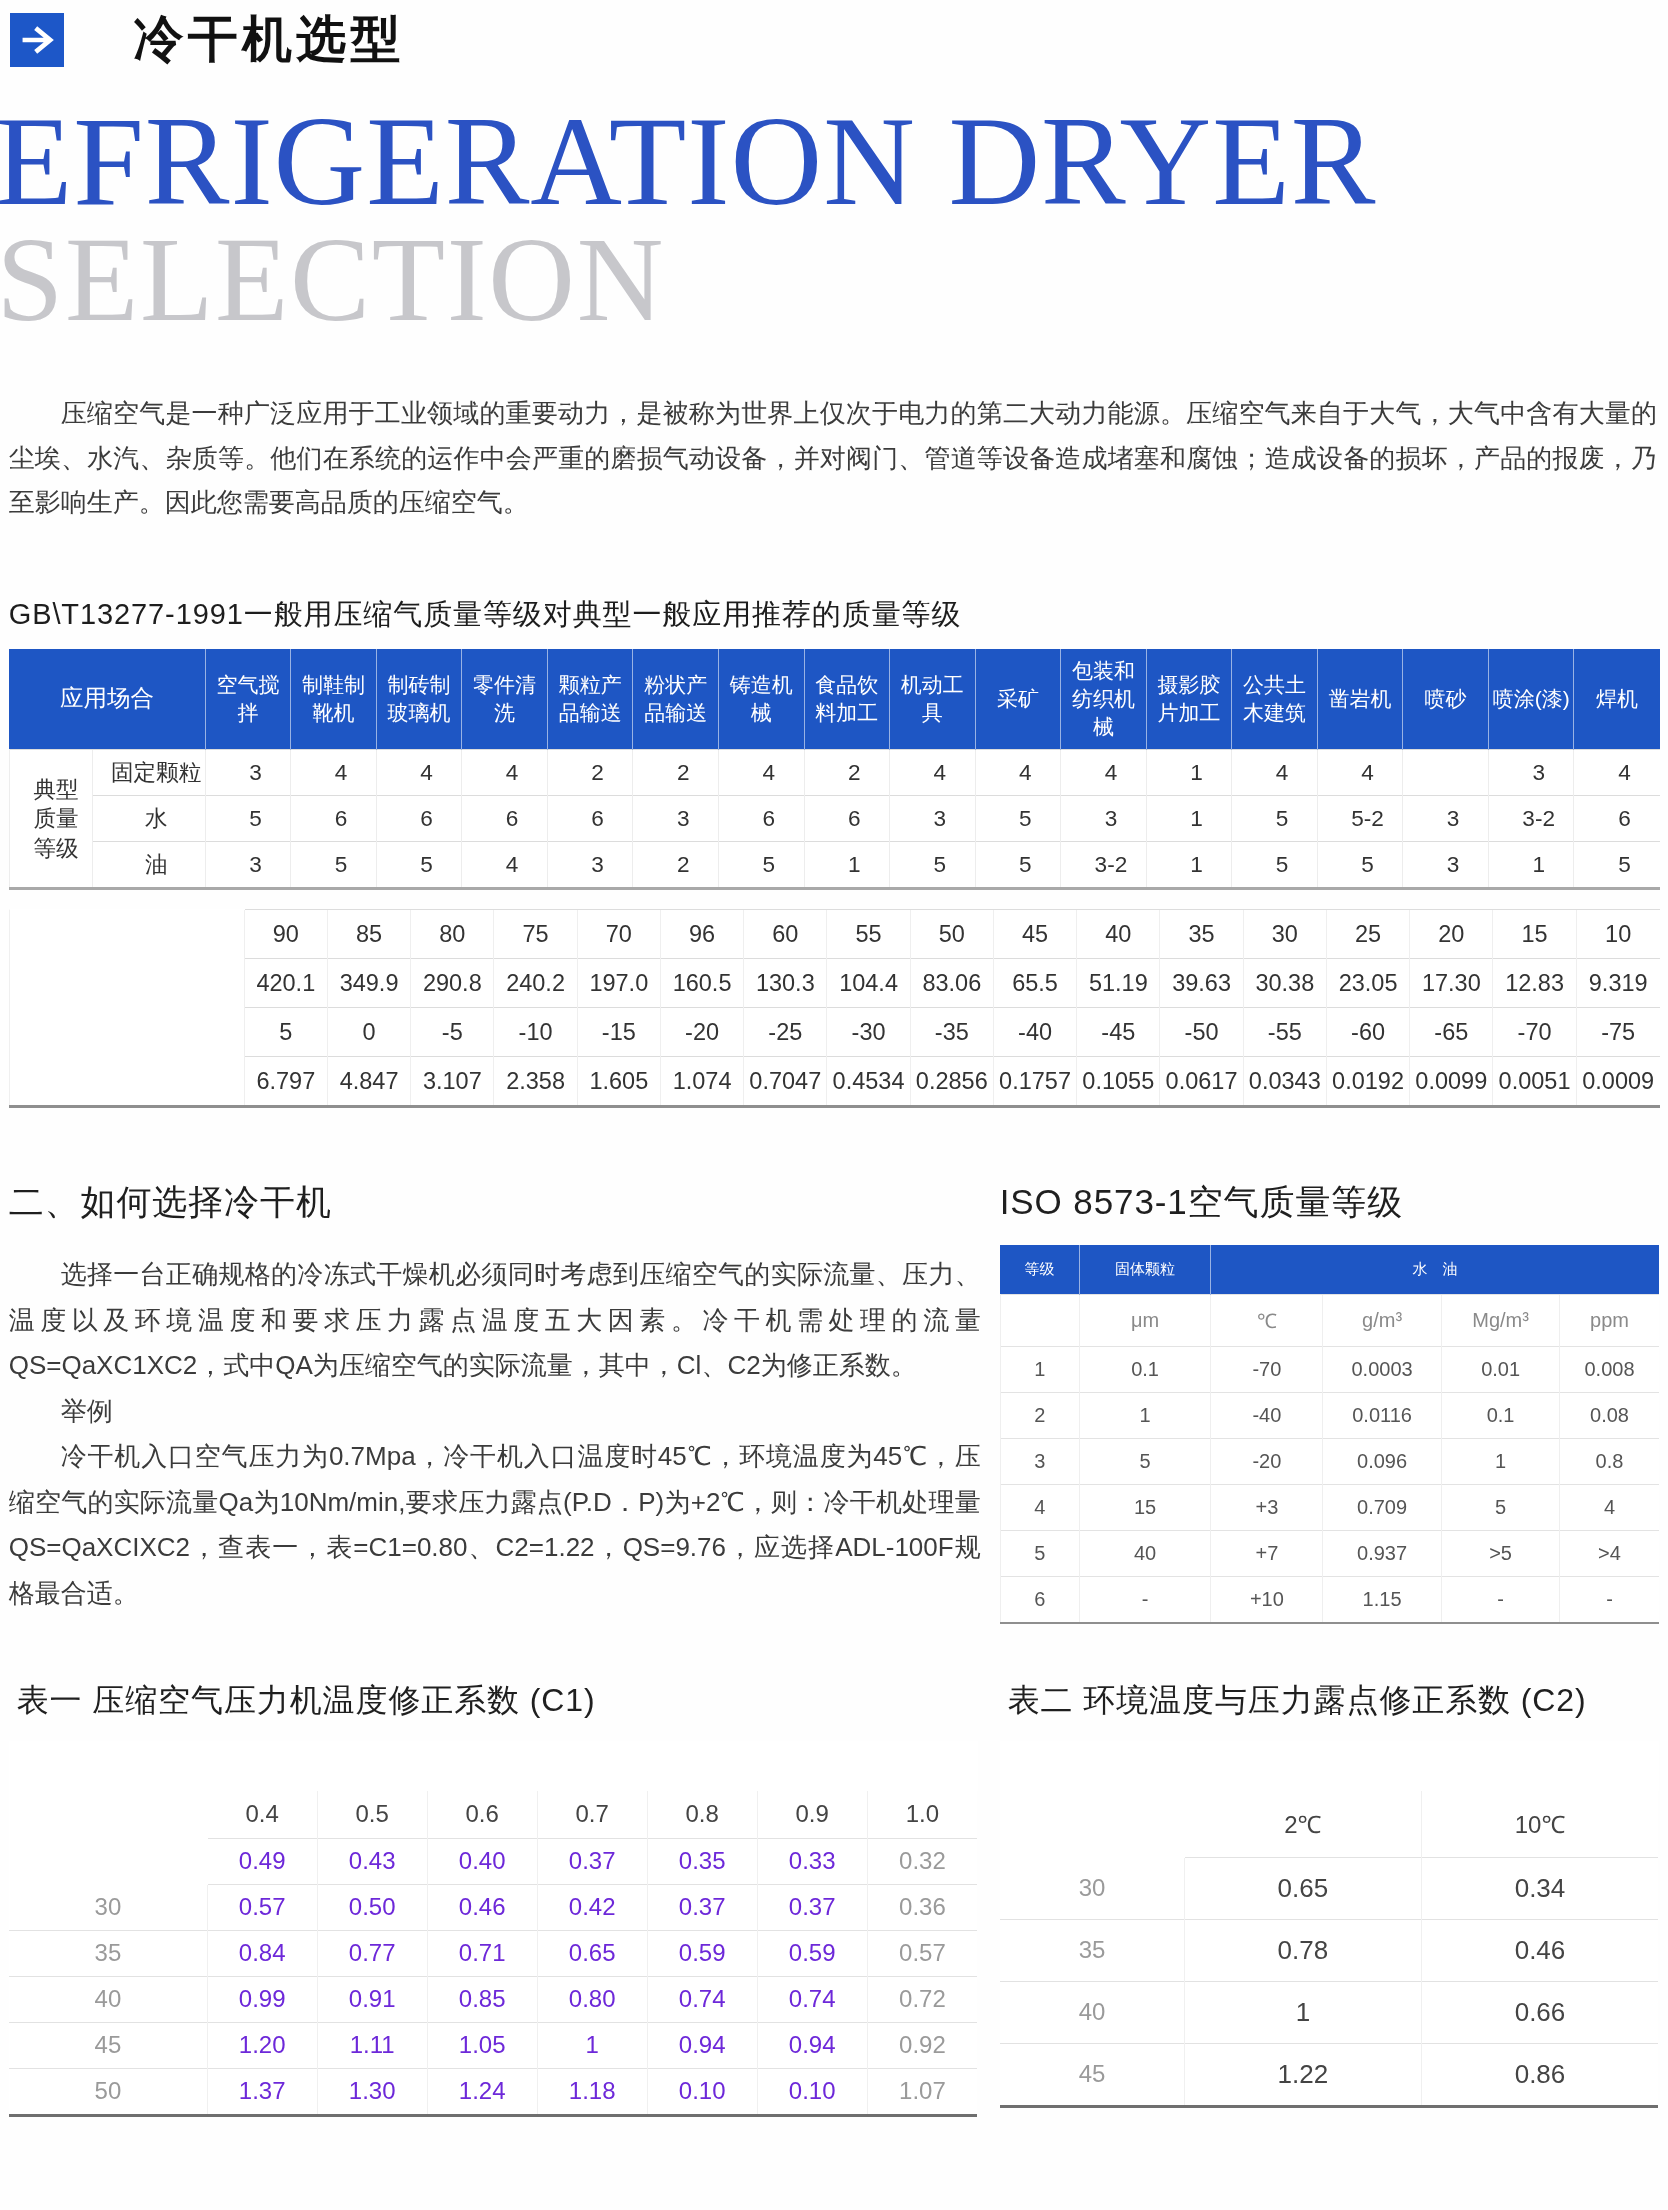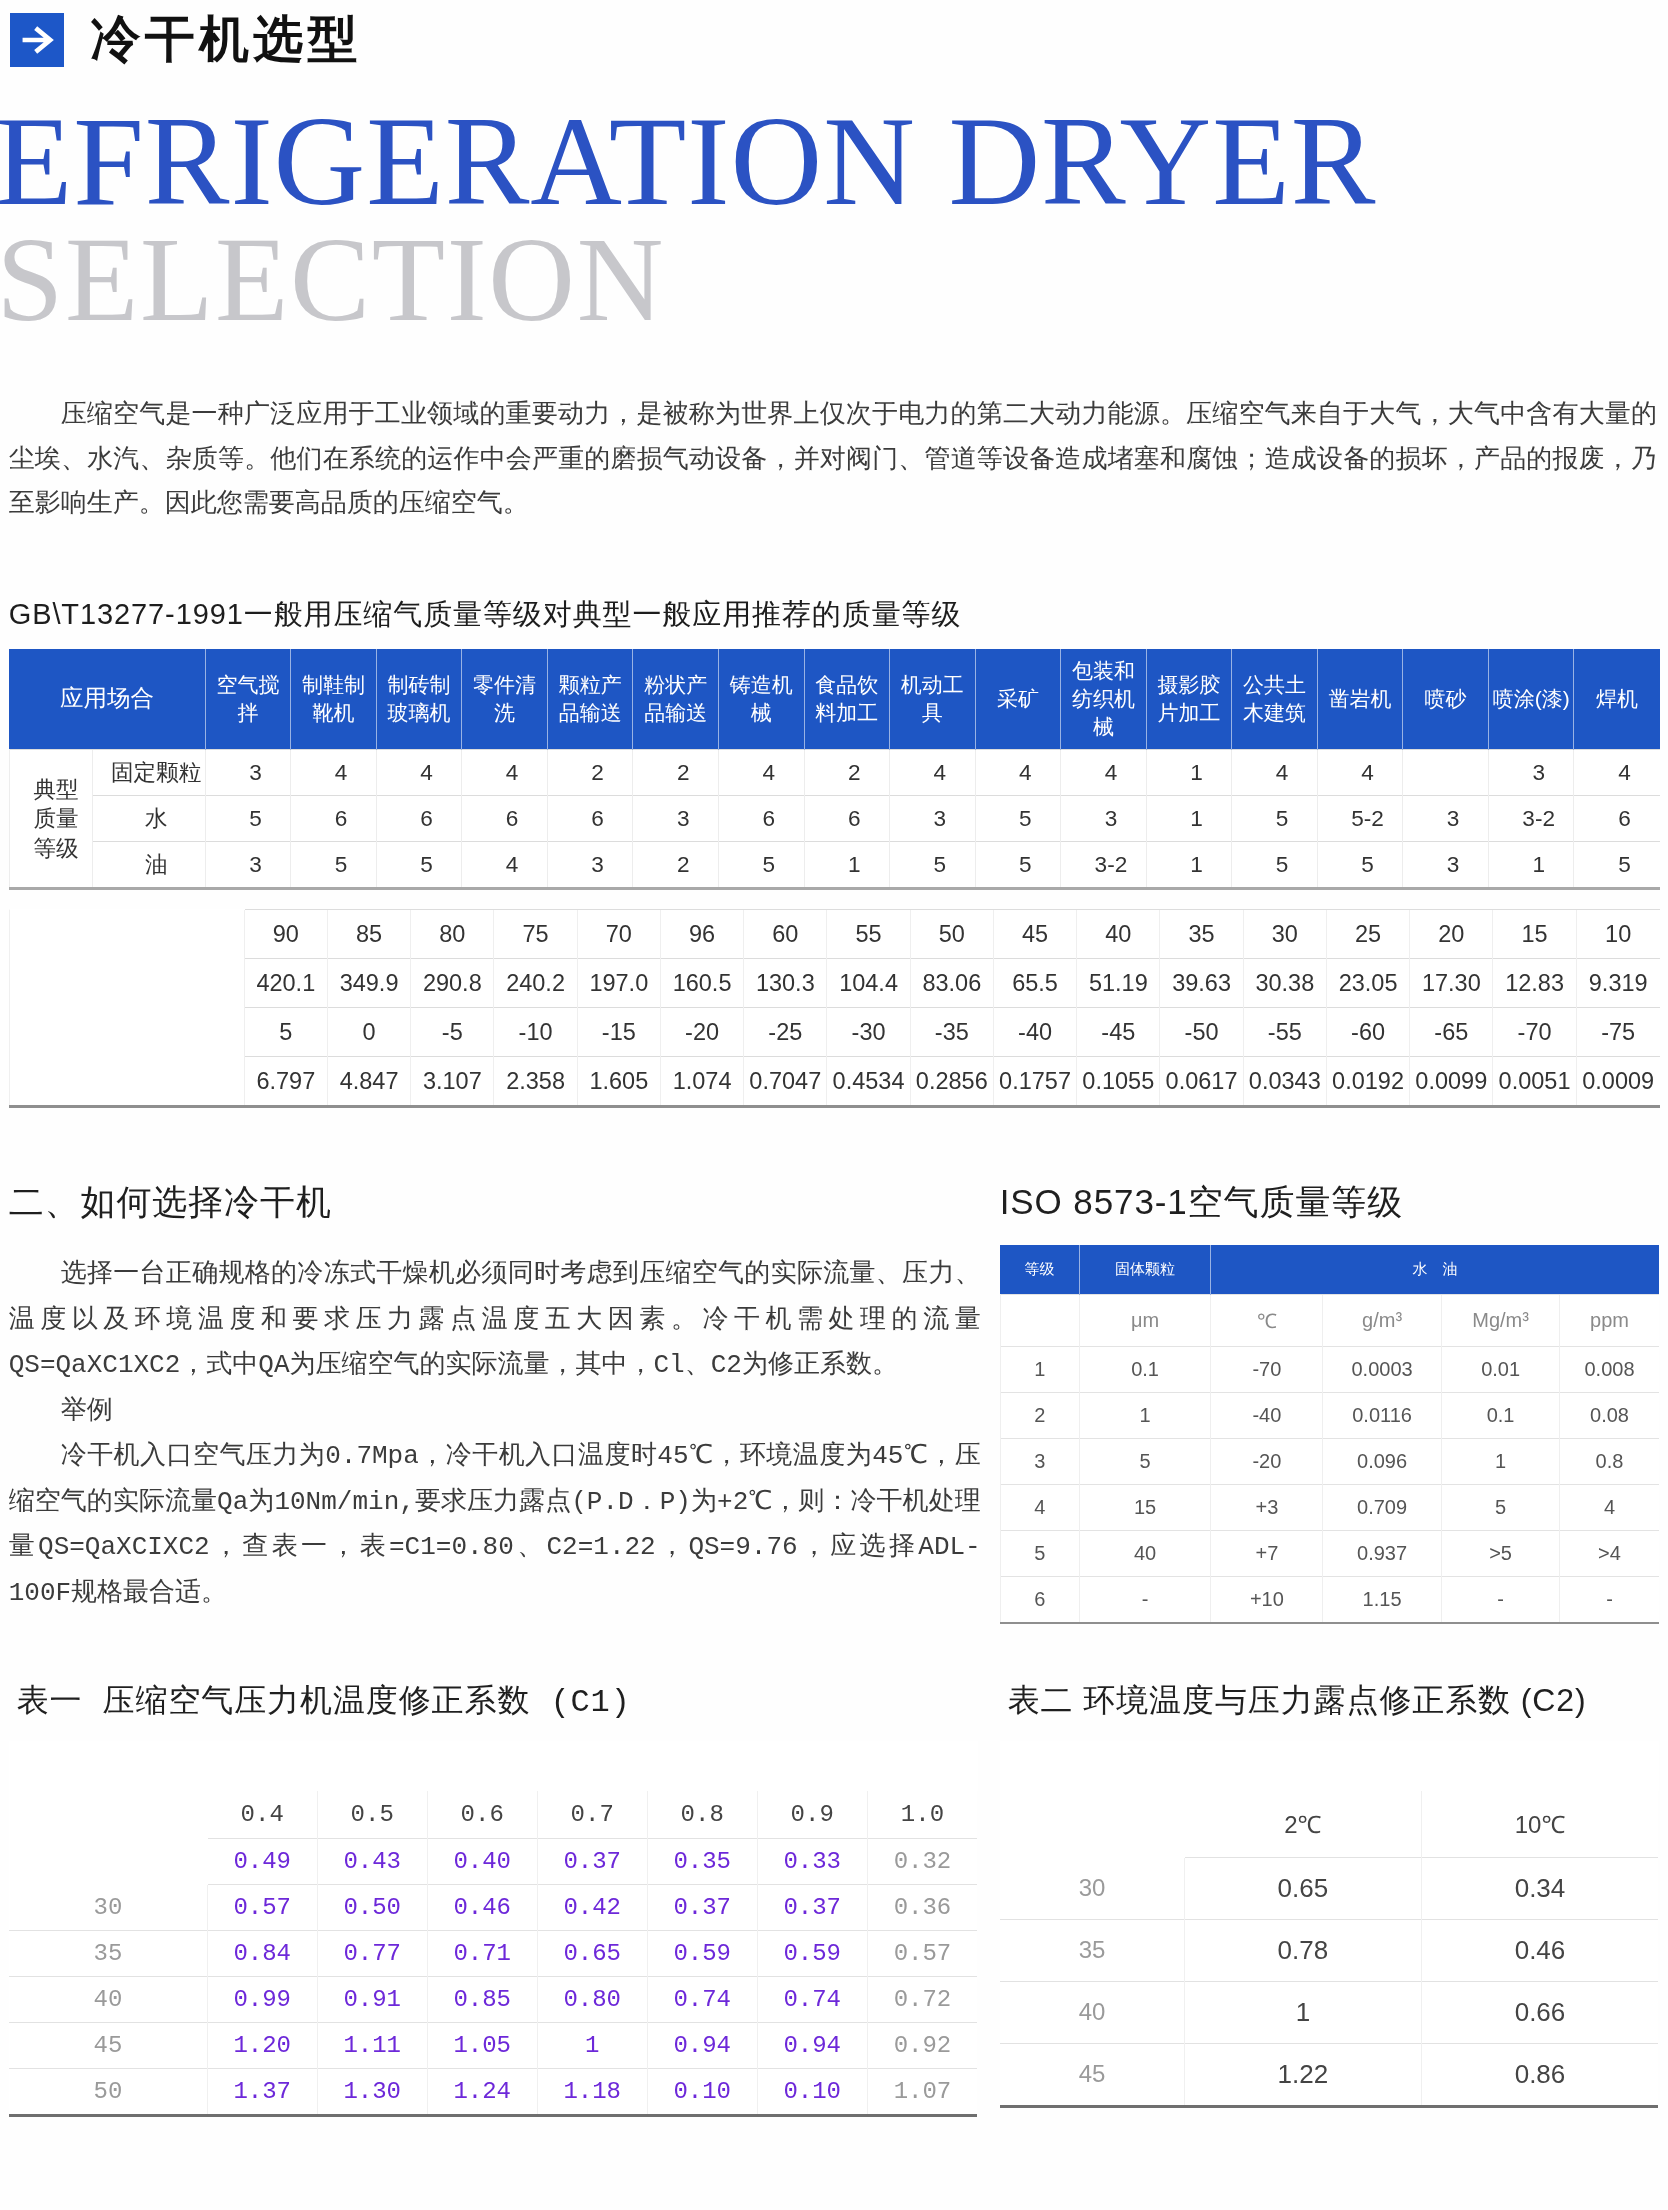--- a/index.html
+++ b/index.html
@@ -1,21 +1,21 @@
 <!DOCTYPE html>
 <html style="font-size:14px"><head>
 <meta charset="utf-8">
 <style>
   html,body{margin:0;padding:0;background:#ffffff;}
   .page{
     position:relative;width:1669px;height:2211px;overflow:hidden;
     background:#fefefe;font-family:"Liberation Sans",sans-serif;color:#3c3c3c;
   }
   
-  .header-row{display:flex;align-items:center;padding:12px 0 0 10.4px;}
+  .header-row{display:flex;align-items:center;padding:12px 0 0 10.4px;gap:43px;}
   .hdr-icon{width:54px;height:54px;background:#1d57c8;display:flex;align-items:center;justify-content:center;flex:0 0 auto;}
   .hdr-icon svg{width:42px;height:42px;}
   .title-cn{margin:0 0 0 26px;font-size:50px;font-weight:700;color:#111;letter-spacing:4.3px;line-height:1.1;}
   .title-en1{font-family:"Liberation Serif",serif;font-size:127px;line-height:1.0;color:#2b52c3;white-space:nowrap;margin:31px 0 0 -5.2px;letter-spacing:0.9px;}
   .title-en2{font-family:"Liberation Serif",serif;font-size:120px;line-height:.92;color:#c7c7cb;white-space:nowrap;margin:0 0 0 -3.5px;letter-spacing:1.7px;}
   
   .intro{margin:56px 12px 0 8.7px;font-size:26px;line-height:1.7;color:#3b3b3b;text-align:justify;text-indent:2em;}
   
   .gb-title{margin:71px 0 0 8.7px;font-size:29px;font-weight:500;color:#1d1d1d;letter-spacing:0.9px;}
   .sec-title{margin:0 0 0 0;font-size:35px;font-weight:500;color:#1f1f1f;letter-spacing:0.9px;}
@@ -30,21 +30,21 @@
   .gb-table thead th:first-child{border-left:none;font-size:23.5px;}
   .gb-table tbody td{font-size:22.6px;color:#333;height:43px;border-top:0.9px solid #dcdcdc;border-left:0.9px solid #ededed;background:#fff;padding-left:16px;}
   .gb-group{font-size:21px;color:#333;line-height:1.3;padding:0 5.2px;}
   .gb-sublabel{font-size:22px;}
   
   .dew-table{width:1651px;margin:19px 8.7px 0 8.7px;border-top:1.7px solid #c9c9c9;border-bottom:3.5px solid #8f8f8f;}
   .dew-table td{height:46px;font-size:23.5px;color:#333;border-top:0.9px solid #dcdcdc;border-left:0.9px solid #efefef;background:#fff;}
   .dew-label{background:#1e56c4;color:#fff !important;font-size:22.6px;border-top:1.7px solid rgba(255,255,255,.6) !important;}
   
   .two-col{display:flex;margin:71px 8.7px 0 8.7px;}
-  .col-left{width:972px;flex:0 0 auto;font-family:Liberation Mono, monospace;}
+  .col-left{width:972px;flex:0 0 auto;}
   .col-gap{width:19px;flex:0 0 auto;}
   .col-right{width:660px;flex:0 0 auto;}
   .body-text{margin:0;font-size:26px;line-height:1.75;color:#3b3b3b;text-align:justify;text-indent:2em;}
   .body-text.first{margin-top:26px;}
   
   .iso-table{width:659px;margin-top:19px;border-bottom:2.6px solid #8f8f8f;}
   .iso-table thead th{background:#1e56c4;color:#fff;font-size:15px;font-weight:500;height:47px;border-left:1.7px solid rgba(255,255,255,.55);}
   .iso-table thead th:first-child{border-left:none;}
   .iso-table td{height:43px;font-size:20px;border-top:0.9px solid #e3e3e3;border-left:0.9px solid #efefef;background:#fff;color:#555;}
   .iso-units td{height:49px;color:#8a8a8a;}

